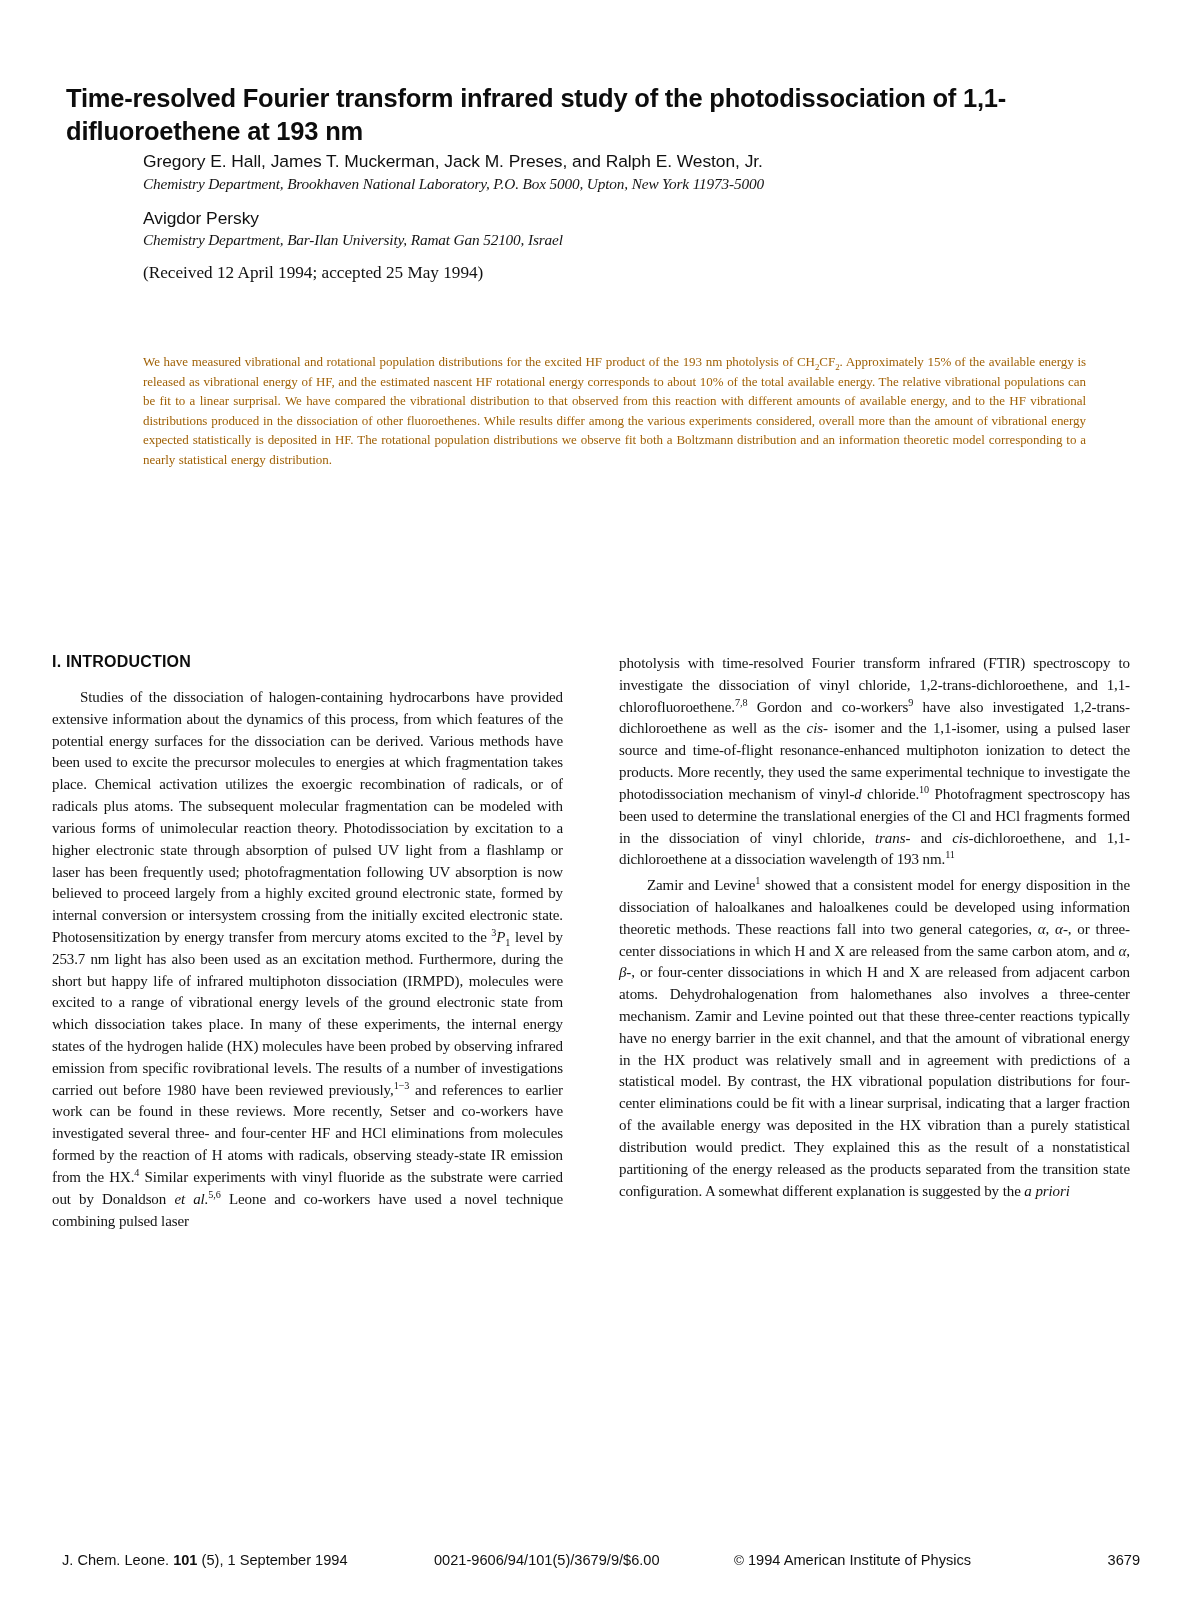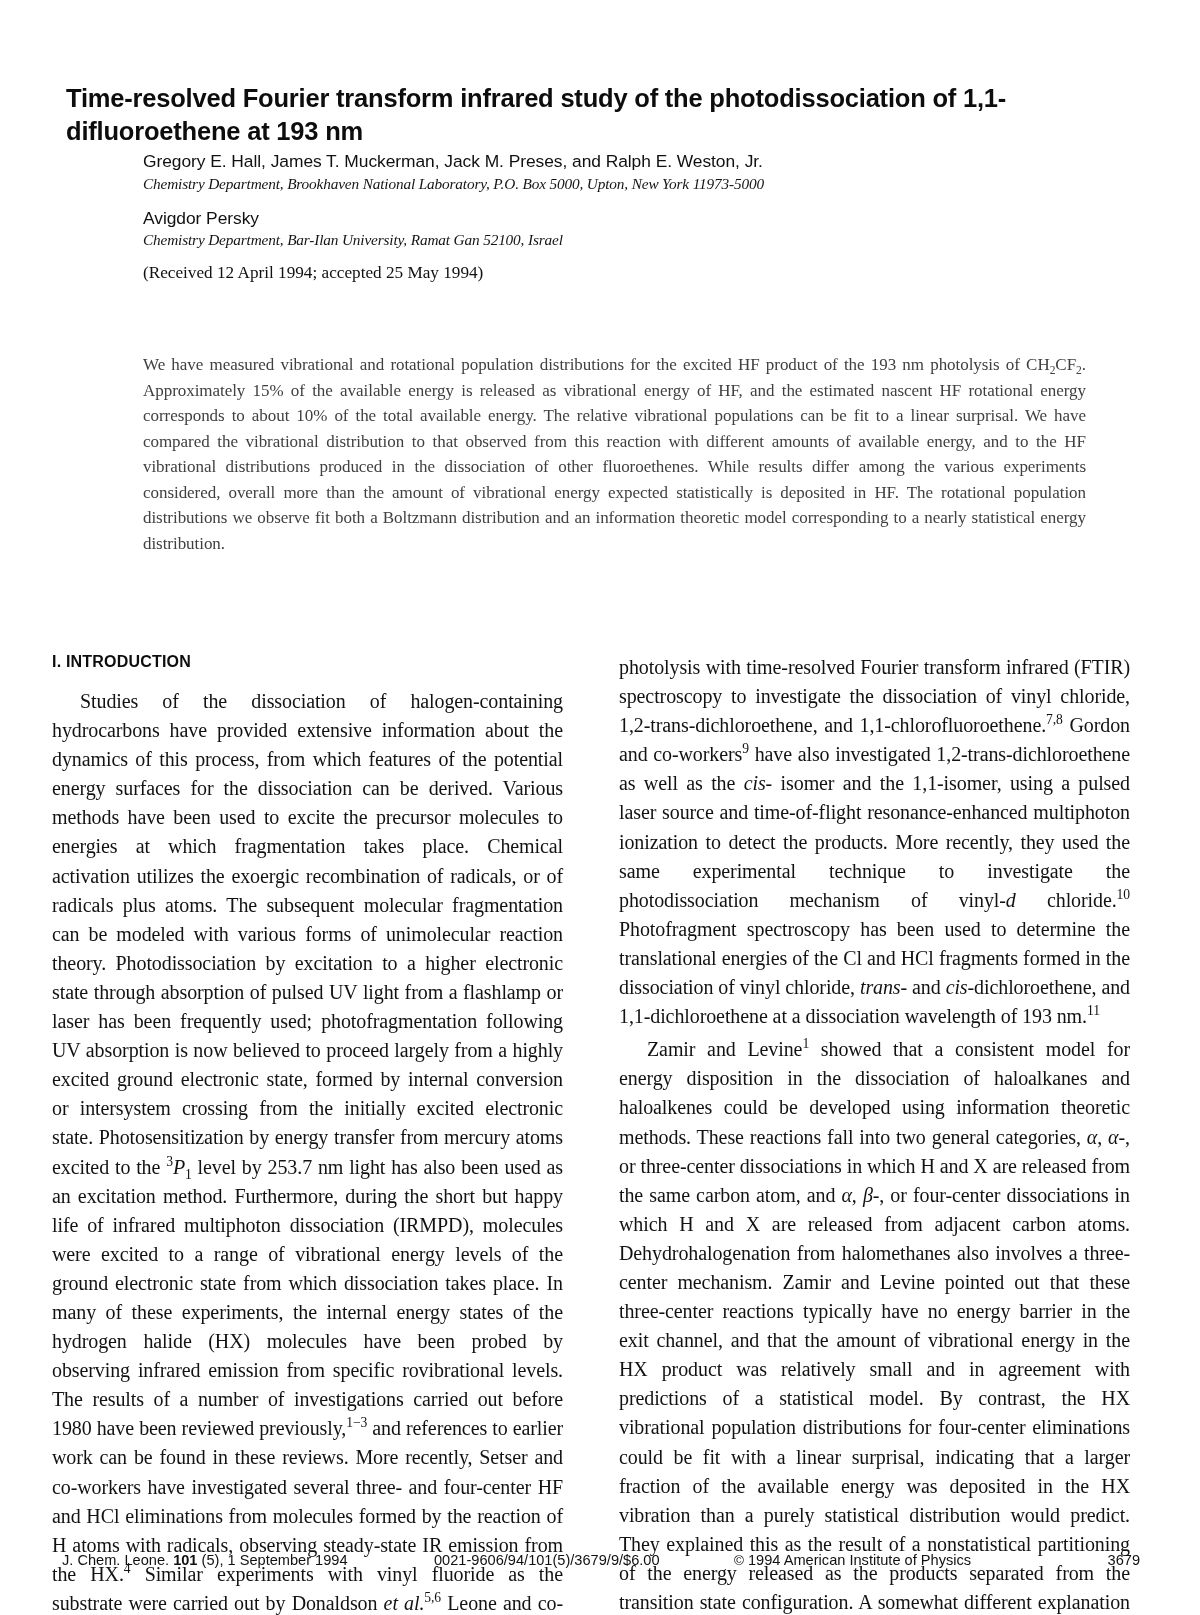--- a/index.html
+++ b/index.html
@@ -73,25 +73,25 @@
     color: #111;
   }
 
   
   .abstract {
     position: absolute;
     left: 143px;
     top: 352px;
     width: 943px;
     font-family: "Liberation Serif", "DejaVu Serif", serif;
-    font-size: 17px;
+    font-size: 13px;
     line-height: 1.50;
     text-align: justify;
     text-align-last: left;
-    color: #404040;
+    color: #a16207;
     letter-spacing: -0.05px;
     word-spacing: 0.4px;
   }
 
   
   .body-columns {
     position: absolute;
     left: 52px;
     top: 653px;
     width: 1078px;
@@ -104,21 +104,21 @@
   .section-heading {
     font-family: "Liberation Sans", "DejaVu Sans", sans-serif;
     font-weight: bold;
     font-size: 16px;
     letter-spacing: 0.2px;
     margin: 0 0 16px 0;
     color: #0d0d0d;
   }
   .para {
     font-family: "Liberation Serif", "DejaVu Serif", serif;
-    font-size: 20px;
+    font-size: 15px;
     line-height: 1.455;
     text-align: justify;
     text-align-last: left;
     margin: 0;
     color: #121212;
     text-indent: 28px;
     letter-spacing: -0.1px;
   }
   .para.noindent { text-indent: 0; }
   .para + .para { margin-top: 4px; }

